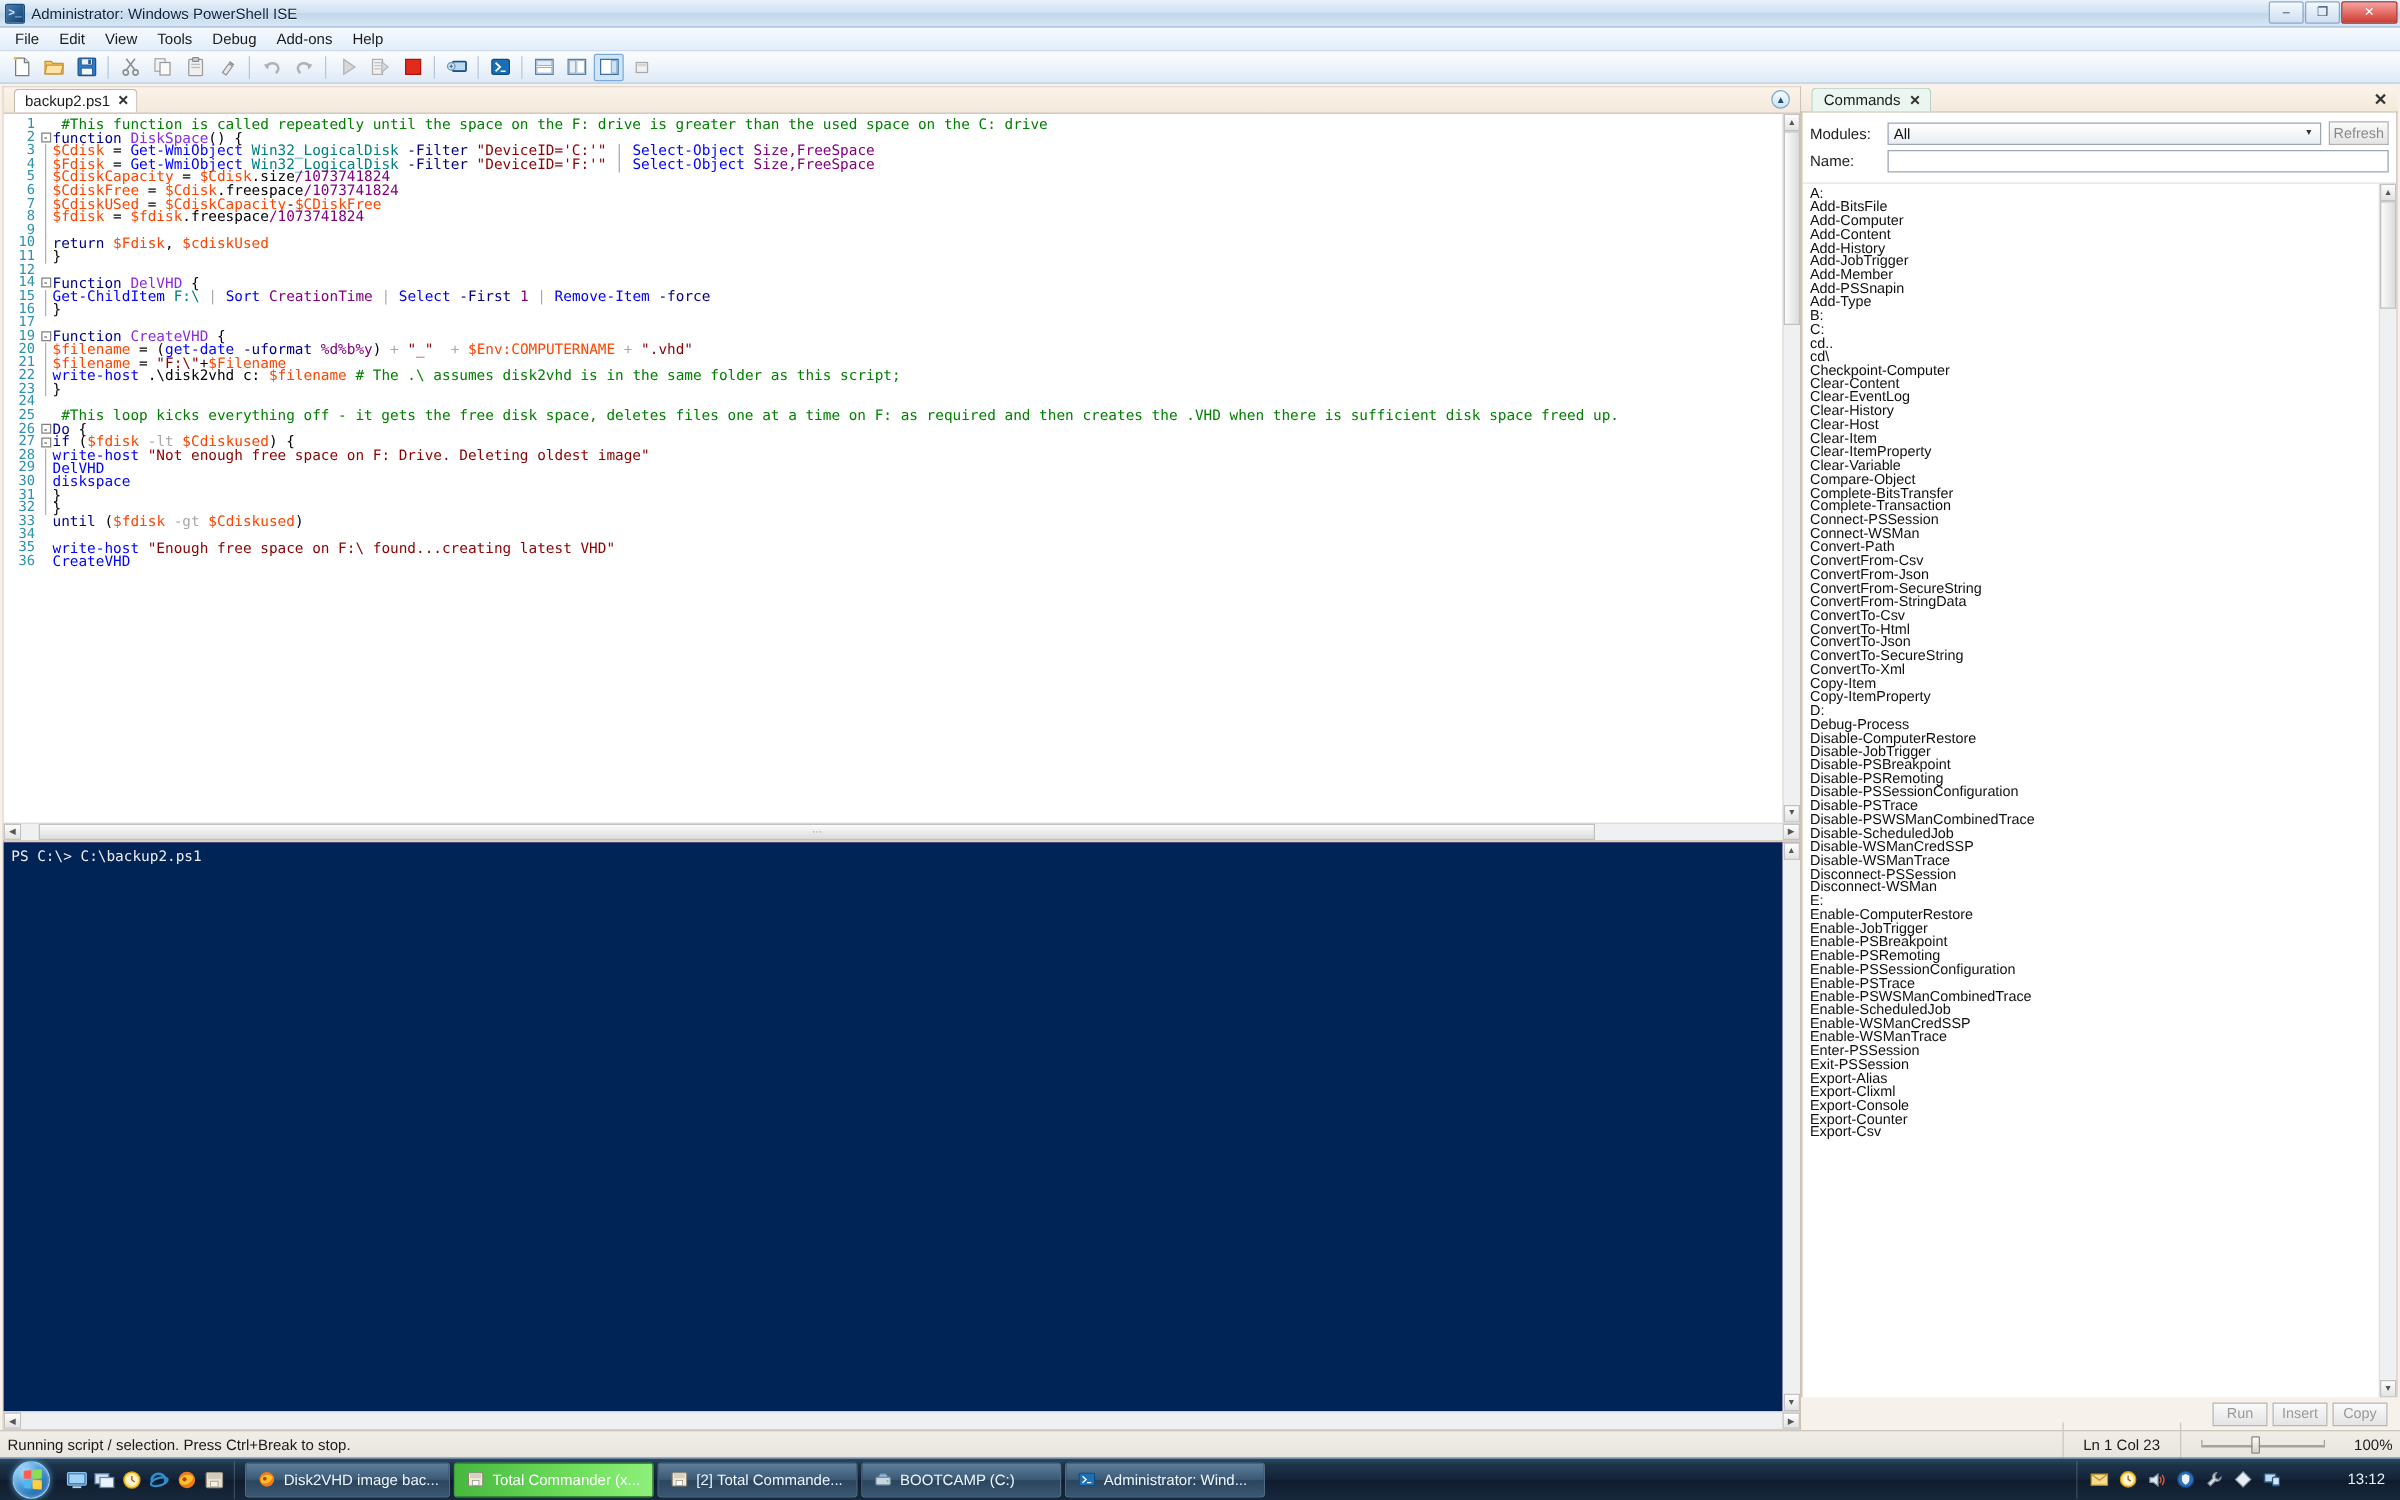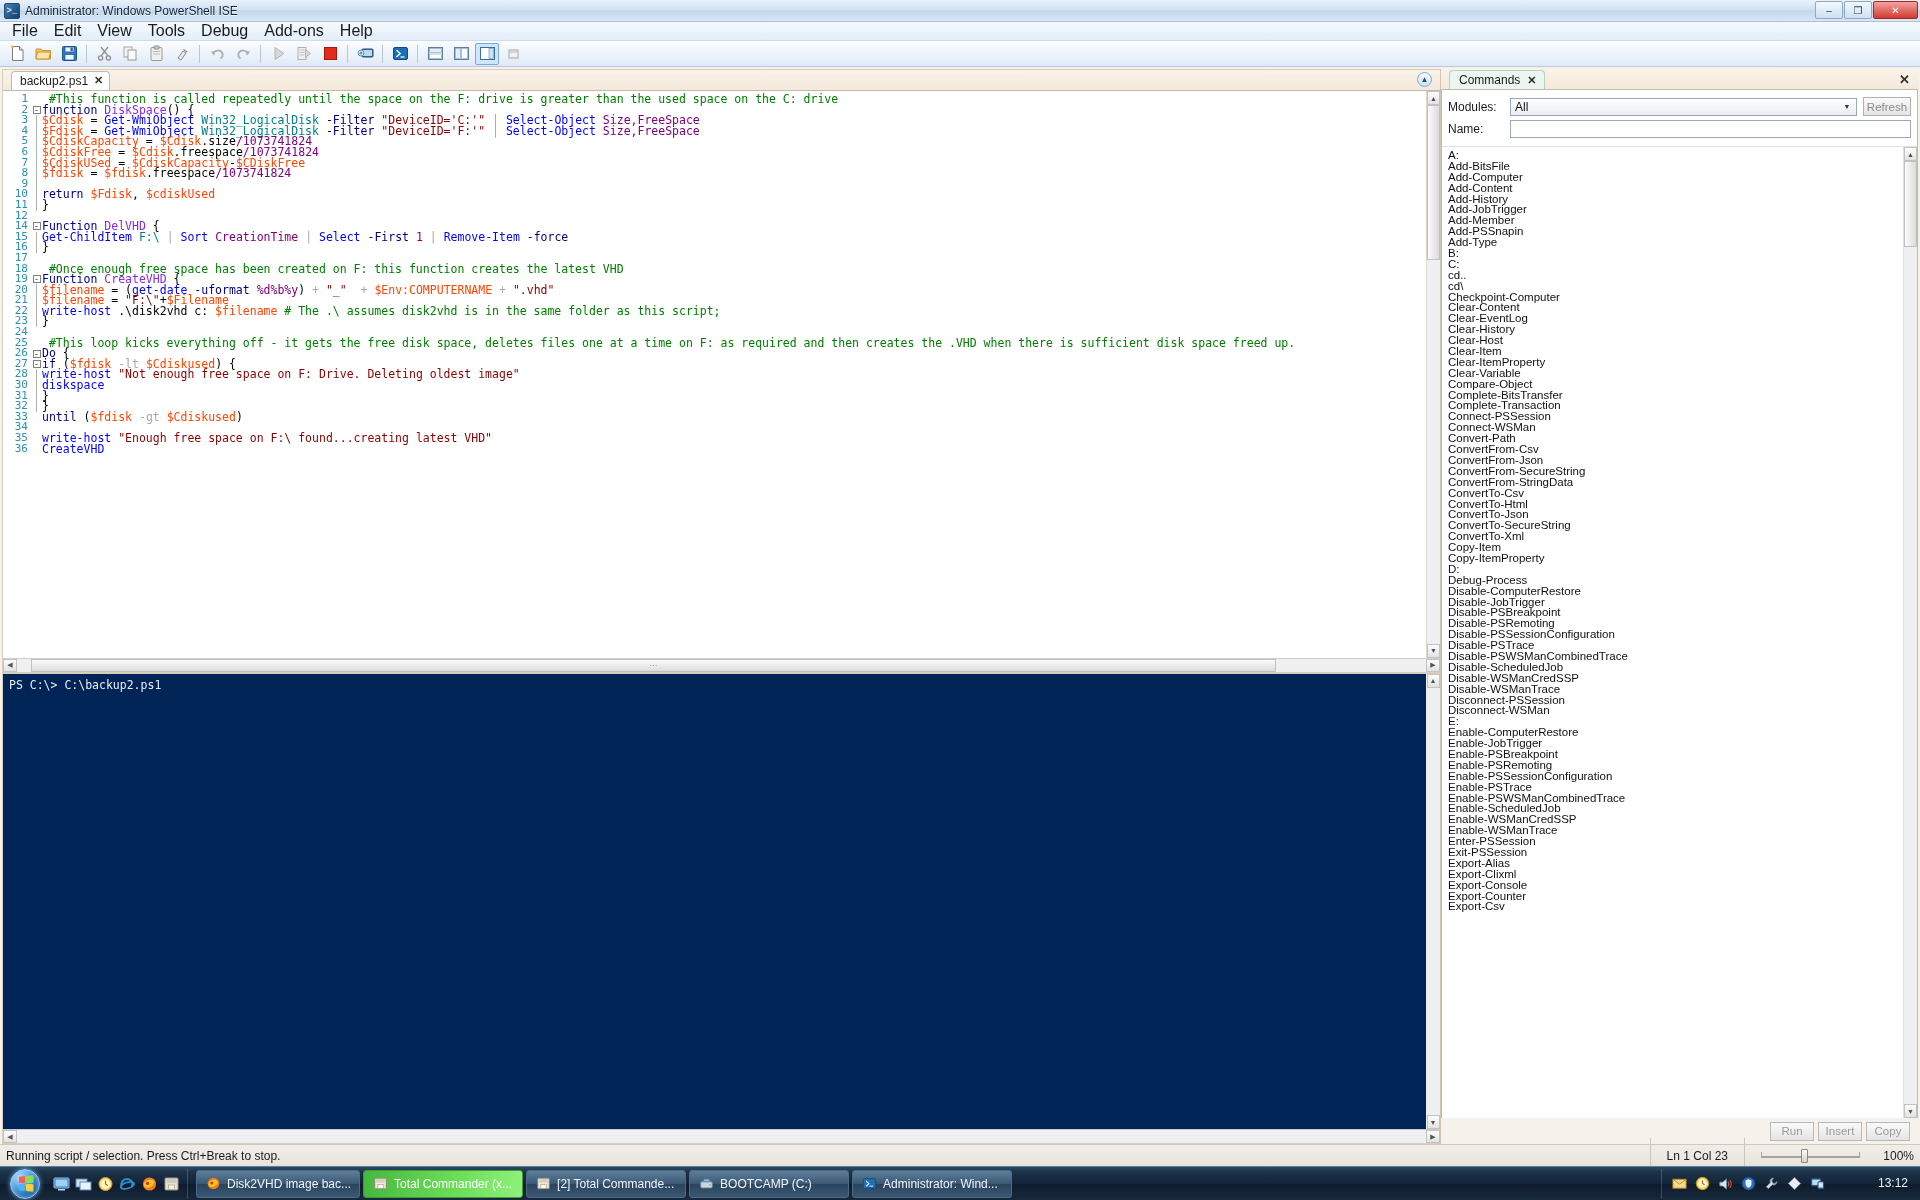--- a/index.html
+++ b/index.html
@@ -67,21 +67,21 @@
   
   .menubar {
     height: 19px;
     background: linear-gradient(to bottom,#f4f9fd,#e3eefa);
     border-bottom: 1px solid #cfdced;
     display: flex; align-items: center;
     padding-left: 4px;
   }
   .menubar .mi {
     padding: 1px 8px;
-    font-size: 16px; color: #1b1b1b;
+    font-size: 12px; color: #1b1b1b;
     cursor: default;
   }
 
   
   .toolbar {
     height: 26px;
     background: linear-gradient(to bottom,#fbfdff,#dfeaf7);
     border-bottom: 1px solid #b9cade;
     display: flex; align-items: center;
     padding: 0 4px;
@@ -727,31 +727,31 @@
             <div class="code-line"><span class="lnum">7</span><span class="fold"><span class="vbar"></span></span><span class="codetext"><span class="t-var">$CdiskUSed</span><span class="t-plain"> = </span><span class="t-var">$CdiskCapacity</span><span class="t-plain">-</span><span class="t-var">$CDiskFree</span></span></div>
             <div class="code-line"><span class="lnum">8</span><span class="fold"><span class="vbar"></span></span><span class="codetext"><span class="t-var">$fdisk</span><span class="t-plain"> = </span><span class="t-var">$fdisk</span><span class="t-plain">.freespace</span><span class="t-num">/1073741824</span></span></div>
             <div class="code-line"><span class="lnum">9</span><span class="fold"><span class="vbar"></span></span><span class="codetext"></span></div>
             <div class="code-line"><span class="lnum">10</span><span class="fold"><span class="vbar"></span></span><span class="codetext"><span class="t-kw">return </span><span class="t-var">$Fdisk</span><span class="t-plain">, </span><span class="t-var">$cdiskUsed</span></span></div>
             <div class="code-line"><span class="lnum">11</span><span class="fold"><span class="vbar"></span></span><span class="codetext"><span class="t-plain">}</span></span></div>
             <div class="code-line"><span class="lnum">12</span><span class="fold"></span><span class="codetext"></span></div>
             <div class="code-line"><span class="lnum">14</span><span class="fold"><span class="box">-</span></span><span class="codetext"><span class="t-kw">Function </span><span class="t-fnname">DelVHD</span><span class="t-plain"> {</span></span></div>
             <div class="code-line"><span class="lnum">15</span><span class="fold"><span class="vbar"></span></span><span class="codetext"><span class="t-cmd">Get-ChildItem </span><span class="t-type">F:\</span><span class="t-op"> | </span><span class="t-cmd">Sort </span><span class="t-attr">CreationTime</span><span class="t-op"> | </span><span class="t-cmd">Select </span><span class="t-param">-First </span><span class="t-num">1</span><span class="t-op"> | </span><span class="t-cmd">Remove-Item </span><span class="t-param">-force</span></span></div>
             <div class="code-line"><span class="lnum">16</span><span class="fold"><span class="vbar"></span></span><span class="codetext"><span class="t-plain">}</span></span></div>
             <div class="code-line"><span class="lnum">17</span><span class="fold"></span><span class="codetext"></span></div>
-            <div class="code-line"><span class="lnum">18</span><span class="fold"></span><span class="codetext"><span class="t-cmt"> #Once enough free space has been created on F: this function creates the latest VHD</span></span></div>
             <div class="code-line"><span class="lnum">19</span><span class="fold"><span class="box">-</span></span><span class="codetext"><span class="t-kw">Function </span><span class="t-fnname">CreateVHD</span><span class="t-plain"> {</span></span></div>
             <div class="code-line"><span class="lnum">20</span><span class="fold"><span class="vbar"></span></span><span class="codetext"><span class="t-var">$filename</span><span class="t-plain"> = (</span><span class="t-cmd">get-date </span><span class="t-param">-uformat </span><span class="t-attr">%d%b%y</span><span class="t-plain">)</span><span class="t-op"> + </span><span class="t-str">"_"</span><span class="t-op">  + </span><span class="t-var">$Env:COMPUTERNAME</span><span class="t-op"> + </span><span class="t-str">".vhd"</span></span></div>
             <div class="code-line"><span class="lnum">21</span><span class="fold"><span class="vbar"></span></span><span class="codetext"><span class="t-var">$filename</span><span class="t-plain"> = </span><span class="t-str">"F:\"</span><span class="t-plain">+</span><span class="t-var">$Filename</span></span></div>
             <div class="code-line"><span class="lnum">22</span><span class="fold"><span class="vbar"></span></span><span class="codetext"><span class="t-cmd">write-host </span><span class="t-plain">.\disk2vhd c: </span><span class="t-var">$filename</span><span class="t-cmt"> # The .\ assumes disk2vhd is in the same folder as this script;</span></span></div>
             <div class="code-line"><span class="lnum">23</span><span class="fold"><span class="vbar"></span></span><span class="codetext"><span class="t-plain">}</span></span></div>
             <div class="code-line"><span class="lnum">24</span><span class="fold"></span><span class="codetext"></span></div>
             <div class="code-line"><span class="lnum">25</span><span class="fold"></span><span class="codetext"><span class="t-cmt"> #This loop kicks everything off - it gets the free disk space, deletes files one at a time on F: as required and then creates the .VHD when there is sufficient disk space freed up.</span></span></div>
             <div class="code-line"><span class="lnum">26</span><span class="fold"><span class="box">-</span></span><span class="codetext"><span class="t-kw">Do</span><span class="t-plain"> {</span></span></div>
             <div class="code-line"><span class="lnum">27</span><span class="fold"><span class="box">-</span></span><span class="codetext"><span class="t-kw">if</span><span class="t-plain"> (</span><span class="t-var">$fdisk</span><span class="t-op"> -lt </span><span class="t-var">$Cdiskused</span><span class="t-plain">) {</span></span></div>
             <div class="code-line"><span class="lnum">28</span><span class="fold"><span class="vbar"></span></span><span class="codetext"><span class="t-cmd">write-host </span><span class="t-str">"Not enough free space on F: Drive. Deleting oldest image"</span></span></div>
+            <div class="code-line"><span class="lnum">29</span><span class="fold"><span class="vbar"></span></span><span class="codetext"><span class="t-cmd">DelVHD</span></span></div>
             <div class="code-line"><span class="lnum">30</span><span class="fold"><span class="vbar"></span></span><span class="codetext"><span class="t-cmd">diskspace</span></span></div>
             <div class="code-line"><span class="lnum">31</span><span class="fold"><span class="vbar"></span></span><span class="codetext"><span class="t-plain">}</span></span></div>
             <div class="code-line"><span class="lnum">32</span><span class="fold"><span class="vbar"></span></span><span class="codetext"><span class="t-plain">}</span></span></div>
             <div class="code-line"><span class="lnum">33</span><span class="fold"></span><span class="codetext"><span class="t-kw">until</span><span class="t-plain"> (</span><span class="t-var">$fdisk</span><span class="t-op"> -gt </span><span class="t-var">$Cdiskused</span><span class="t-plain">)</span></span></div>
             <div class="code-line"><span class="lnum">34</span><span class="fold"></span><span class="codetext"></span></div>
             <div class="code-line"><span class="lnum">35</span><span class="fold"></span><span class="codetext"><span class="t-cmd">write-host </span><span class="t-str">"Enough free space on F:\ found...creating latest VHD"</span></span></div>
             <div class="code-line"><span class="lnum">36</span><span class="fold"></span><span class="codetext"><span class="t-cmd">CreateVHD</span></span></div>
           </div>
         <div class="v-scroll">
           <div class="arrow">▲</div>

